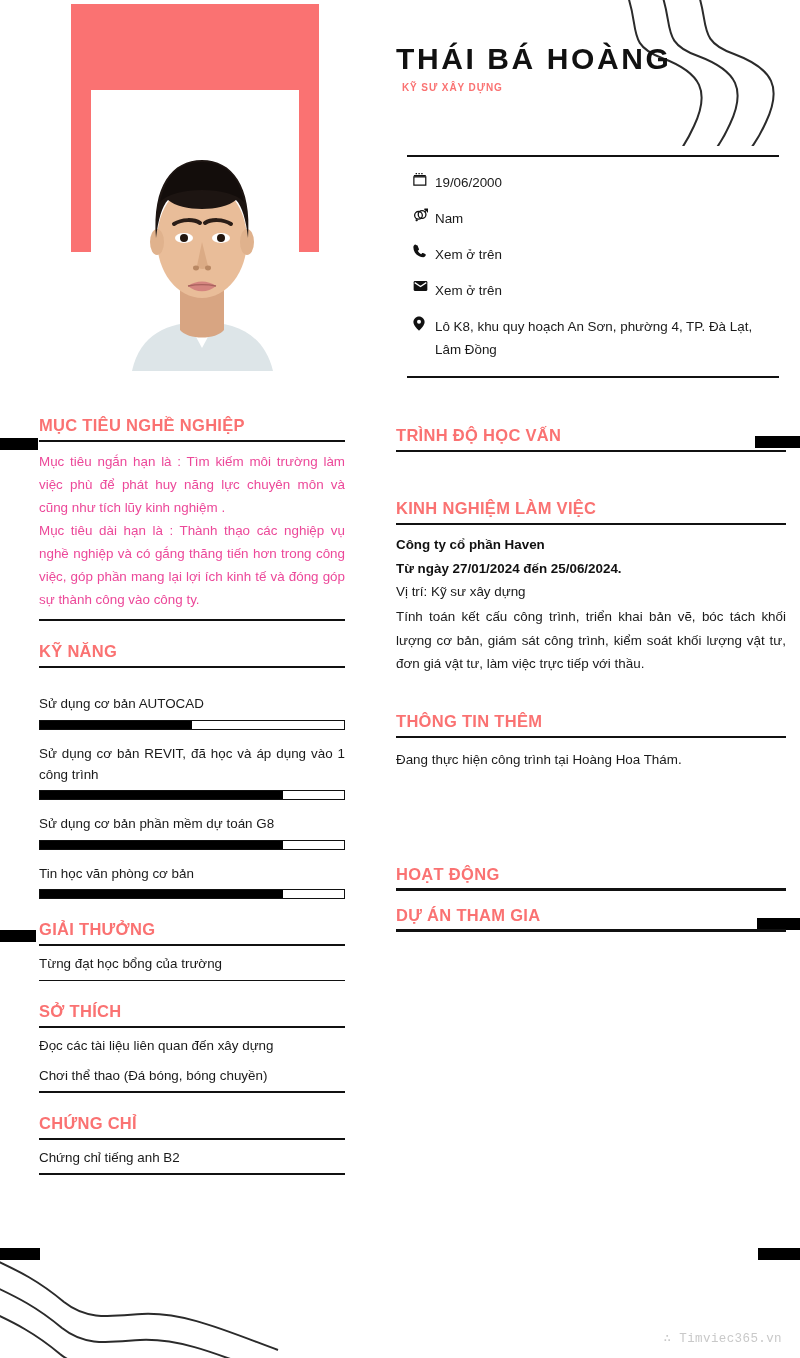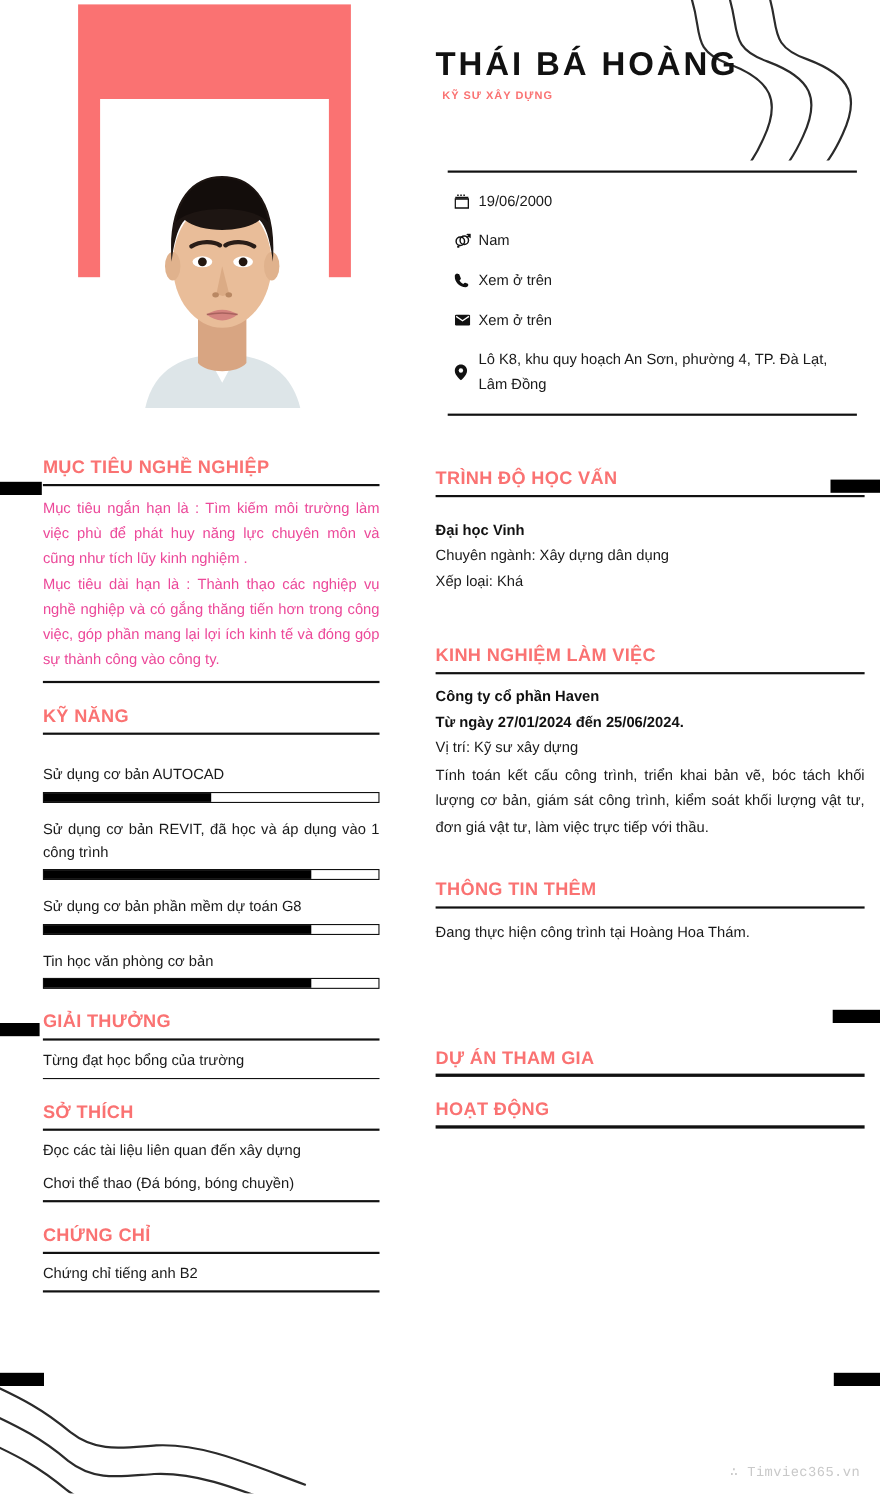--- a/index.html
+++ b/index.html
@@ -40,21 +40,21 @@
     margin-top: 7px; margin-left: 6px;
     font-size: 10px; font-weight: 700; letter-spacing: 0.9px;
     color: #fa7272;
   }
 
   
   .contact-box { position: absolute; left: 407px; top: 155px; width: 372px; }
   .rule-top { height: 2px; background: #111; width: 100%; }
   .rule-bot { height: 2px; background: #111; width: 100%; margin-top: 9px; }
   .contact-list { padding: 14px 0 2px 6px; }
-  .contact-row { display: flex; align-items: center; margin-bottom: 13px; }
+  .contact-row { display: flex; align-items: flex-start; margin-bottom: 13px; }
   .contact-row:last-child { margin-bottom: 4px; }
   .c-icon { width: 22px; flex: 0 0 22px; color: #111; display: flex; align-items: flex-start; padding-top: 1px; }
   .c-icon svg { display: block; }
   .c-text { font-size: 13.4px; color: #1a1a1a; line-height: 1.72; }
 
   
   .blk { position: absolute; background: #000; height: 12px; }
   .blk-l1 { left: 0; top: 438px; width: 38px; }
   .blk-l2 { left: 0; top: 930px; width: 36px; }
   .blk-l3 { left: 0; top: 1248px; width: 40px; }
@@ -312,25 +312,20 @@
       <div class="hr-thin"></div>
     </div>
 
   </div>
 
   <div class="col-right">
 
     <div class="sec">
       <div class="sec-title">TRÌNH ĐỘ HỌC VẤN</div>
       <div class="sec-underline"></div>
-      <div class="sec-body" style="padding-top:18px">
-        <div class="b-title">Đại học Vinh</div>
-        <div class="b-line">Chuyên ngành: Xây dựng dân dụng</div>
-        <div class="b-line">Xếp loại: Khá</div>
-      </div>
     </div>
 
     <div class="gap-lg"></div>
 
     <div class="sec">
       <div class="sec-title">KINH NGHIỆM LÀM VIỆC</div>
       <div class="sec-underline"></div>
       <div class="sec-body" style="">
         <div class="b-title">Công ty cổ phần Haven</div>
         <div class="b-title">Từ ngày 27/01/2024 đến 25/06/2024.</div>
@@ -344,27 +339,27 @@
     <div class="sec">
       <div class="sec-title">THÔNG TIN THÊM</div>
       <div class="sec-underline"></div>
       <div class="sec-body" style="padding-top:10px">
         <div class="b-line">Đang thực hiện công trình tại Hoàng Hoa Thám.</div>
       </div>
     </div>
 
     <div style="height:72px"></div>
 
-    <div class="sec">
-      <div class="sec-title">DỰ ÁN THAM GIA</div>
-      <div class="sec-underline"></div>
-    </div>
-
     <div class="sec" style="margin-bottom:14px">
       <div class="sec-title">HOẠT ĐỘNG</div>
       <div class="sec-underline"></div>
     </div>
 
+    <div class="sec">
+      <div class="sec-title">DỰ ÁN THAM GIA</div>
+      <div class="sec-underline"></div>
+    </div>
+
   </div>
 
   <div class="footer">∴ Timviec365.vn</div>
 
 </div>
 
 </body></html>

